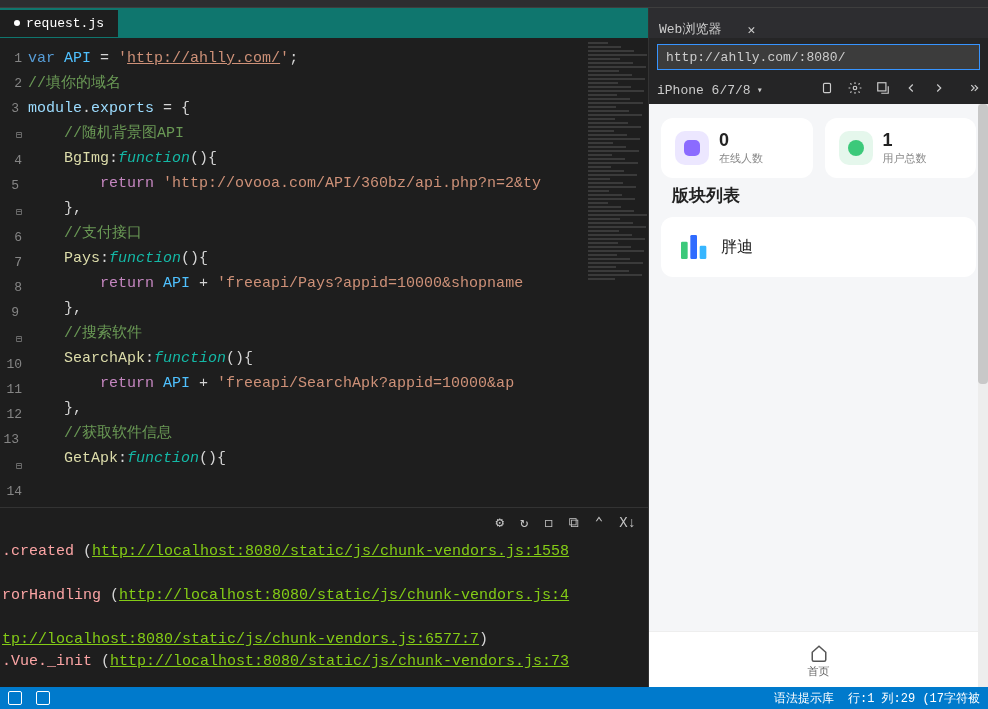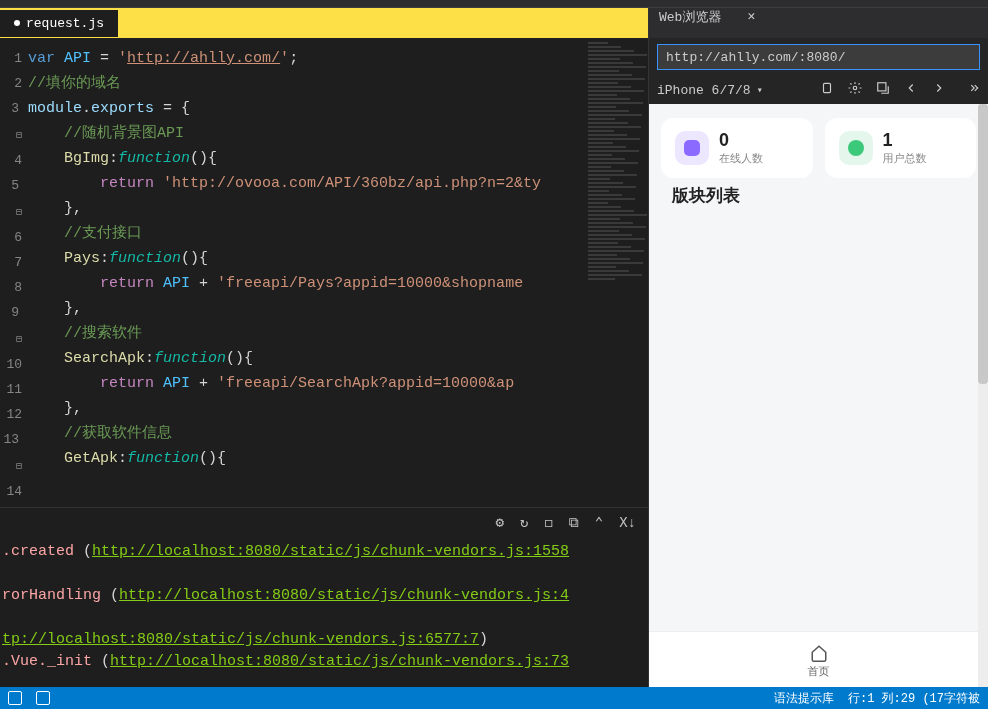--- a/index.html
+++ b/index.html
@@ -25,21 +25,21 @@
   min-height: 0;
 }
 .left-pane {
   width: 648px;
   display: flex;
   flex-direction: column;
   min-height: 0;
 }
 .tab-bar {
   height: 30px;
-  background: #fde047;
+  background: #0f766e;
   display: flex;
   align-items: center;
 }
 .tab {
   background: #1e1e1e;
   color: #fff;
   padding: 6px 14px;
   font-size: 13px;
   display: flex;
   align-items: center;
@@ -127,21 +127,21 @@
 .right-pane {
   width: 340px;
   background: #252526;
   display: flex;
   flex-direction: column;
   border-left: 1px solid #333;
 }
 .browser-tab {
   height: 30px;
   display: flex;
-  align-items: flex-start;
+  align-items: flex-end;
   padding: 0 10px;
   background: #2d2d30;
   color: #ccc;
   font-size: 13px;
   gap: 26px;
 }
 .browser-tab .close { cursor: pointer; }
 .url-bar {
   margin: 6px 8px;
   border: 1px solid #3794ff;
@@ -465,20 +465,28 @@
               </div>
             <div class="stat-text">
               <div class="num">1</div>
               <div class="lbl">用户总数</div>
             </div>
           </div>
         </div>
 
         <div class="section-title">版块列表</div>
 
+        <div class="forum-item">
+          <svg class="forum-icon" viewBox="0 0 24 24">
+            <rect x="3" y="8" width="5" height="13" fill="#3cc97a" rx="1"></rect>
+            <rect x="10" y="3" width="5" height="18" fill="#2f6bff" rx="1"></rect>
+            <rect x="17" y="11" width="5" height="10" fill="#37b6ff" rx="1"></rect>
+          </svg>
+          <span class="forum-name">胖迪</span>
+        </div>
       </div>
 
       <div class="bottom-nav">
         <div class="nav-item">
           <svg class="nav-home-icon" viewBox="0 0 24 24" fill="none" stroke="#555" stroke-width="2">
               <path d="M3 11l9-8 9 8v10a2 2 0 01-2 2H5a2 2 0 01-2-2V11z"></path>
             </svg>
           <span>首页</span>
         </div>
       </div>

